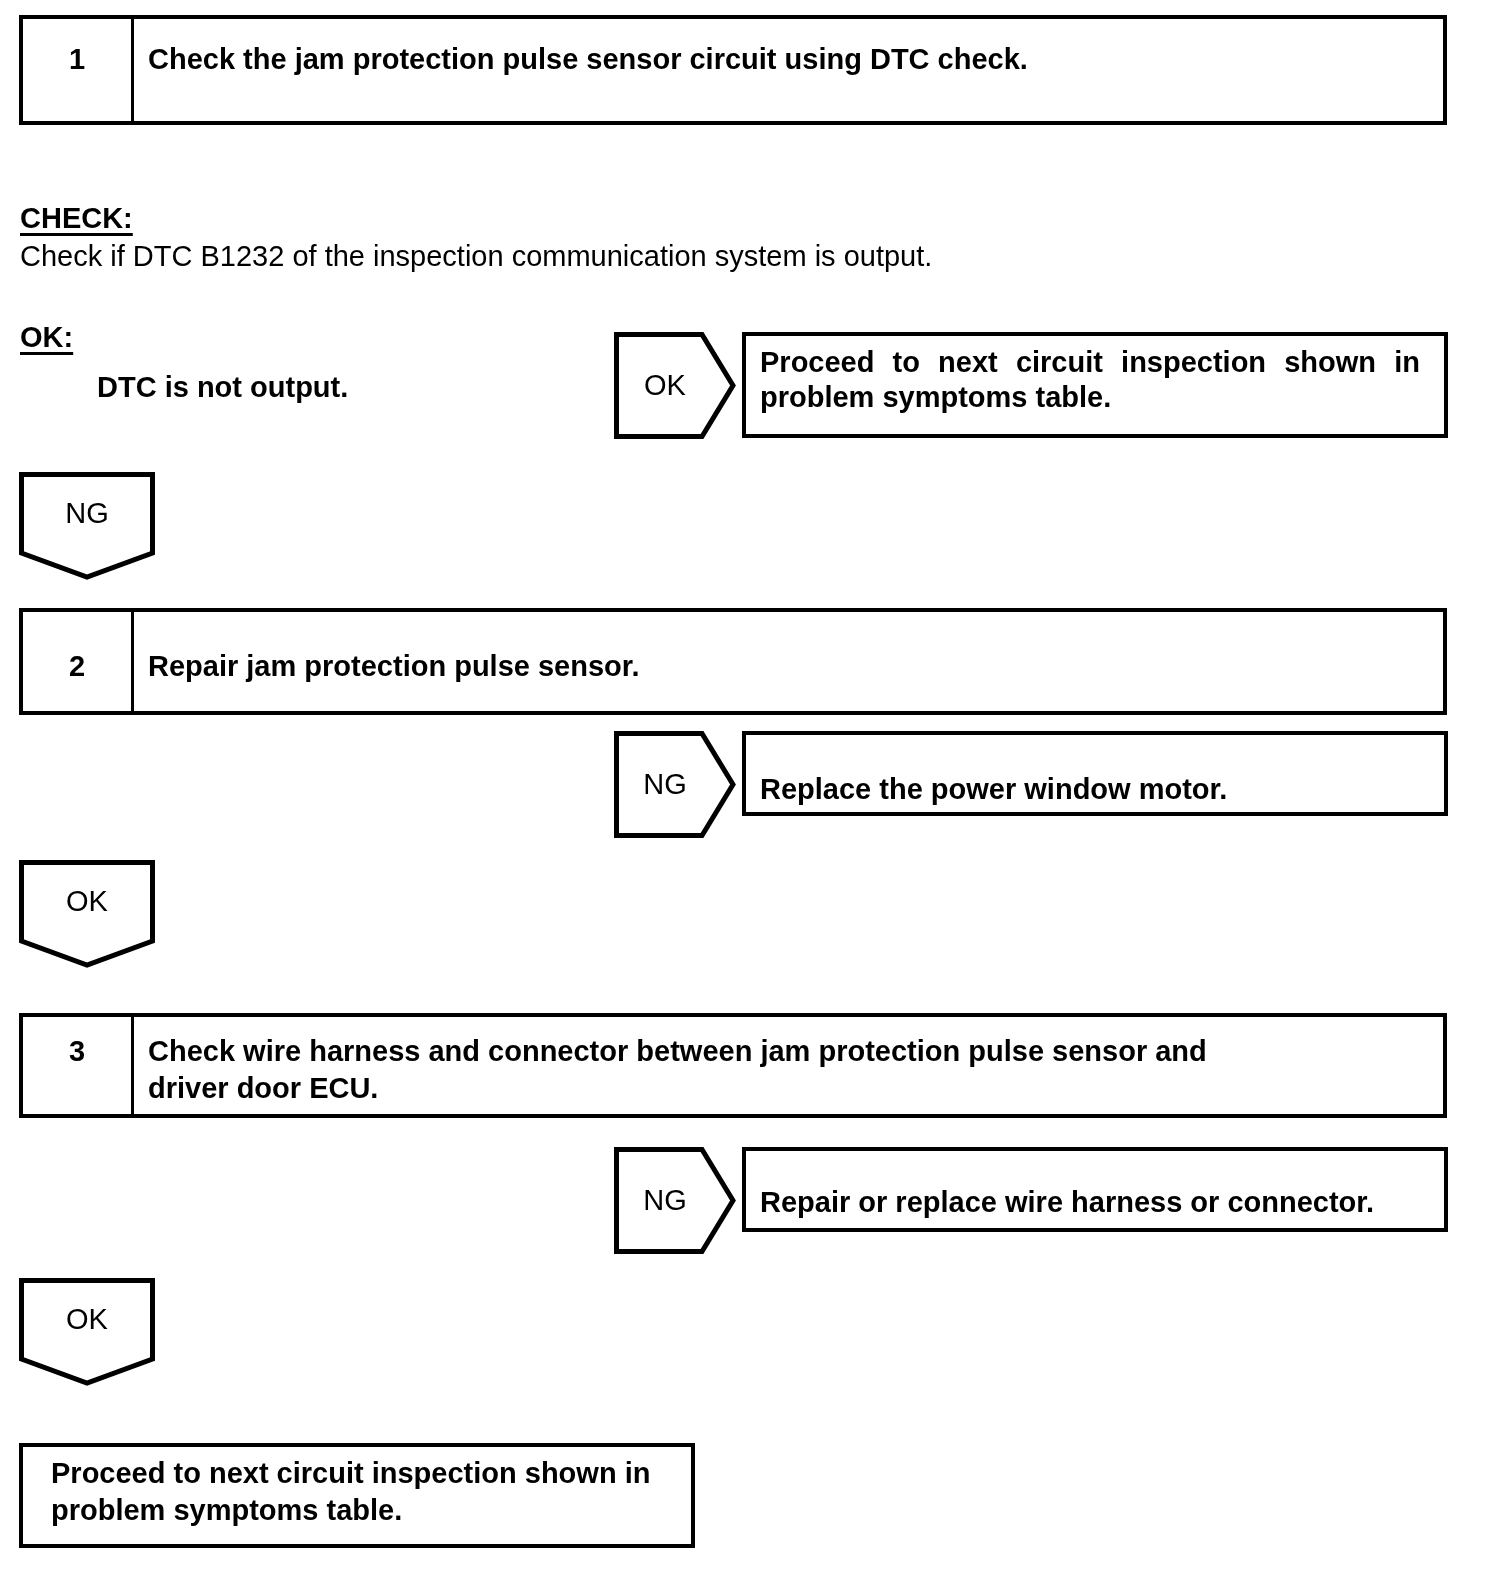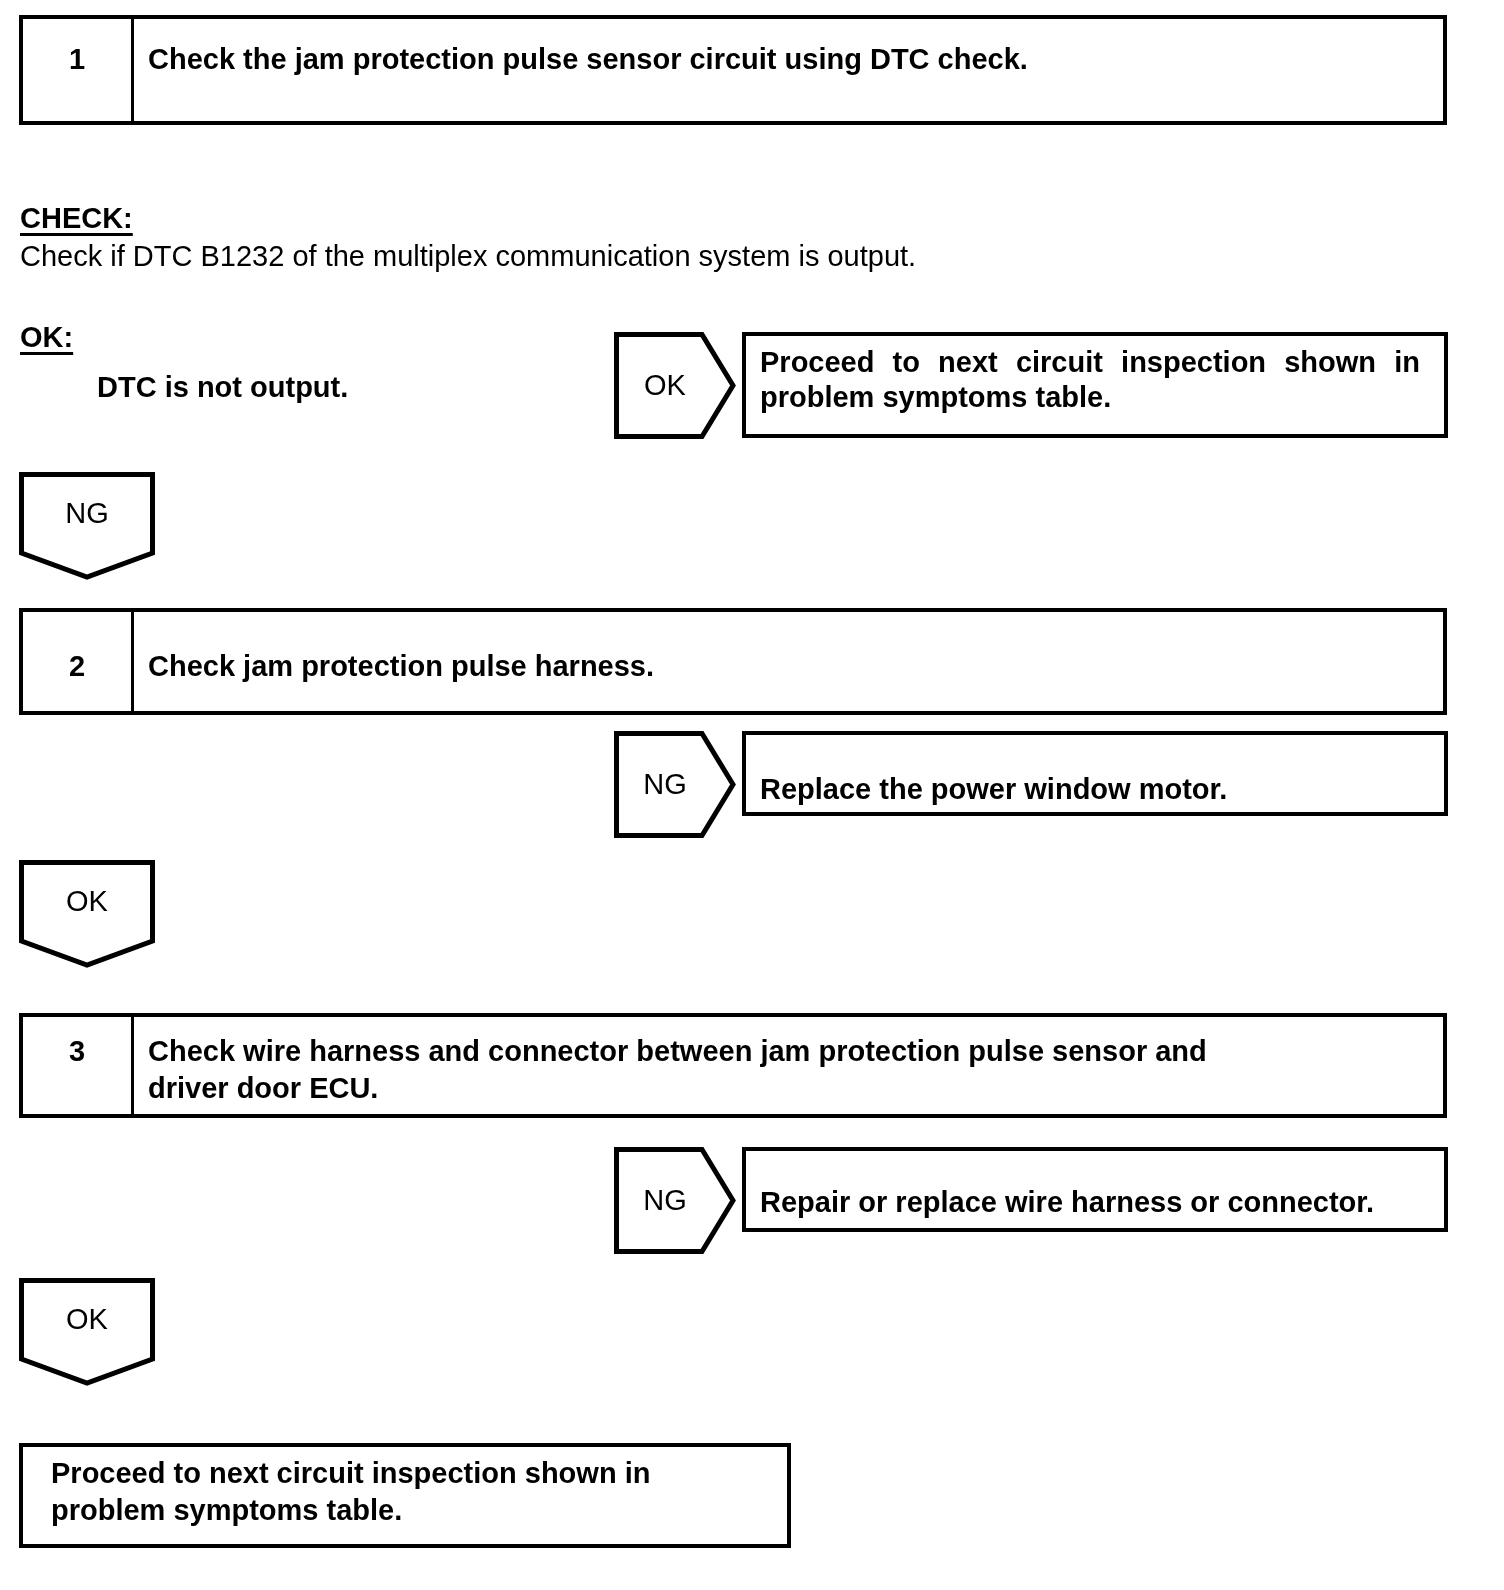--- a/index.html
+++ b/index.html
@@ -37,39 +37,39 @@
   .pent-down .pent-label{left:0;top:0;width:100%;height:82px;}
   
   .result-box{
     position:absolute;left:742px;width:706px;box-sizing:border-box;
     border:4px solid #000;background:#fff;
     font-weight:bold;font-size:29px;line-height:35px;
     padding-left:14px;padding-right:24px;
   }
   .justify{text-align:justify;}
   .final-box{
-    position:absolute;left:19px;top:1443px;width:772px;height:105px;box-sizing:border-box;
+    position:absolute;left:19px;top:1443px;width:676px;height:105px;box-sizing:border-box;
     border:4px solid #000;background:#fff;
     font-weight:bold;font-size:29px;line-height:37px;
     padding:8px 10px 0 28px;white-space:pre-line;
   }
 </style>
 </head>
 <body>
 
 <div class="page">
 
   <div class="step-box" style="top:15px;height:110px">
     <div class="step-num" style="padding-top:22px">1</div>
     <div class="step-title" style="padding-top:22px">Check the jam protection pulse sensor circuit using DTC check.</div>
   </div>
 
   <div class="instructions">
     <div class="ins-label u">CHECK:</div>
-    <div class="ins-text">Check if DTC B1232 of the multiplex communication system is output.</div>
+    <div class="ins-text">Check if DTC B1232 of the inspection communication system is output.</div>
     <div class="ins-label u">OK:</div>
     <div class="ins-result">DTC is not output.</div>
   </div>
 
   <div class="pent pent-right" style="left:614px;top:332px">
     <svg width="122" height="107" viewBox="0 0 122 107">
       <polygon points="2.5,2.5 88,2.5 119,53.5 88,104.5 2.5,104.5" fill="#ffffff" stroke="#000000" stroke-width="5"></polygon>
     </svg>
     <span class="pent-label">OK</span>
   </div>
@@ -77,21 +77,21 @@
 
   <div class="pent pent-down" style="left:19px;top:472px">
     <svg width="136" height="108" viewBox="0 0 136 108">
       <polygon points="2.5,2.5 133.5,2.5 133.5,81 68,105 2.5,81" fill="#ffffff" stroke="#000000" stroke-width="5"></polygon>
     </svg>
     <span class="pent-label">NG</span>
   </div>
 
   <div class="step-box" style="top:608px;height:107px">
     <div class="step-num" style="padding-top:36px">2</div>
-    <div class="step-title" style="padding-top:36px">Check jam protection pulse harness.</div>
+    <div class="step-title" style="padding-top:36px">Repair jam protection pulse sensor.</div>
   </div>
 
   <div class="pent pent-right" style="left:614px;top:731px">
     <svg width="122" height="107" viewBox="0 0 122 107">
       <polygon points="2.5,2.5 88,2.5 119,53.5 88,104.5 2.5,104.5" fill="#ffffff" stroke="#000000" stroke-width="5"></polygon>
     </svg>
     <span class="pent-label">NG</span>
   </div>
   <div class="result-box" style="top:731px;height:85px;padding-top:37px">Replace the power window motor.</div>
 

